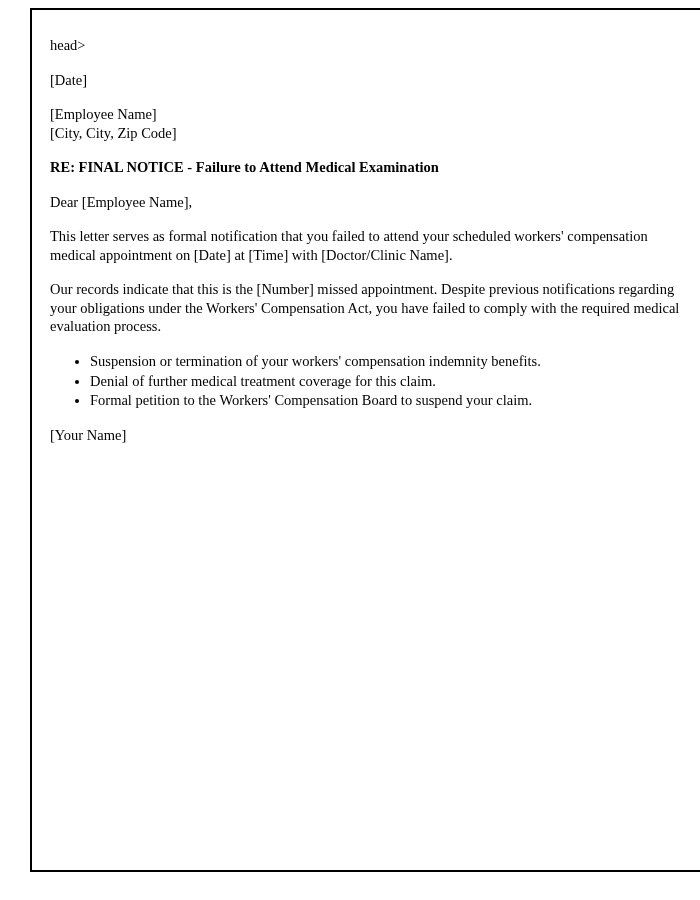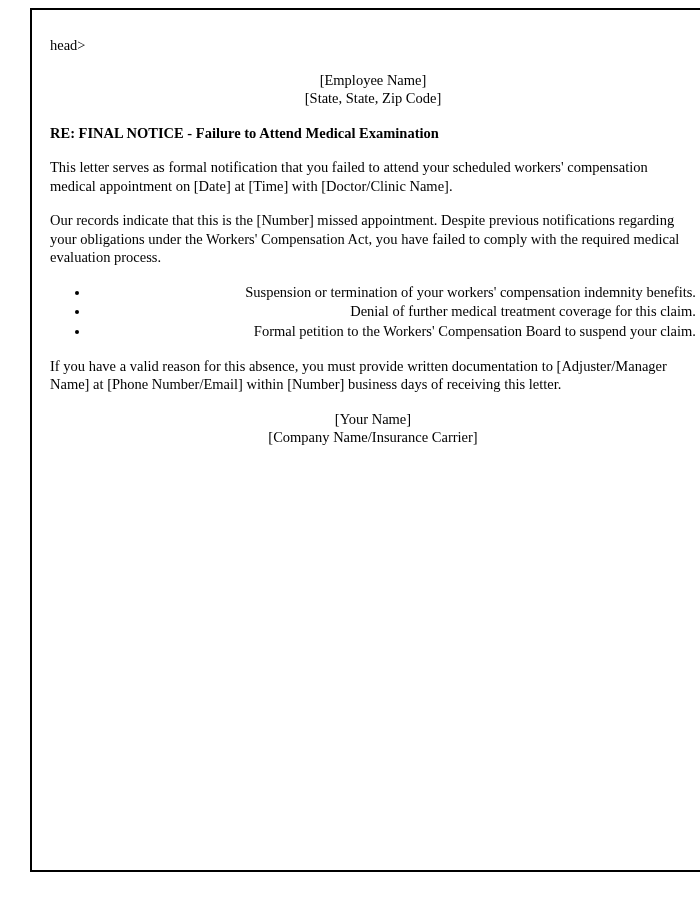--- a/index.html
+++ b/index.html
@@ -29,70 +29,68 @@
   }
   .block {
     margin: 0 0 16px 0;
   }
   .line {
     margin: 0;
     padding: 0;
   }
   .addr .line {
     line-height: 1.28;
-    text-align: center;
   }
   .subject {
     font-weight: bold;
   }
   ul.bullets {
     margin: 0 0 16px 0;
     padding-left: 40px;
     list-style-type: disc;
   }
   ul.bullets li {
     margin: 0 0 1px 0;
     line-height: 1.28;
-    text-align: right;
   }
 </style>
 </head>
 <body>
 
 <div class="page">
   <div class="letter">
 
     <p class="block">head&gt;</p>
 
+    <p class="block">[Date]</p>
 
     <div class="block addr">
       <p class="line">[Employee Name]</p>
-      <p class="line">[State, State, Zip Code]</p>
+      <p class="line">[City, City, Zip Code]</p>
     </div>
 
     <p class="block subject">RE: FINAL NOTICE - Failure to Attend Medical Examination</p>
 
+    <p class="block">Dear [Employee Name],</p>
 
     <p class="block">This letter serves as formal notification that you failed to attend your scheduled workers' compensation medical appointment on [Date] at [Time] with [Doctor/Clinic Name].</p>
 
     <p class="block">Our records indicate that this is the [Number] missed appointment. Despite previous notifications regarding your obligations under the Workers' Compensation Act, you have failed to comply with the required medical evaluation process.</p>
 
 
     <ul class="bullets">
       <li>Suspension or termination of your workers' compensation indemnity benefits.</li>
       <li>Denial of further medical treatment coverage for this claim.</li>
       <li>Formal petition to the Workers' Compensation Board to suspend your claim.</li>
     </ul>
 
-    <p class="block">If you have a valid reason for this absence, you must provide written documentation to [Adjuster/Manager Name] at [Phone Number/Email] within [Number] business days of receiving this letter.</p>
 
 
 
     <div class="block addr">
       <p class="line">[Your Name]</p>
-      <p class="line">[Company Name/Insurance Carrier]</p>
     </div>
 
     <div class="block addr">
     </div>
 
   </div>
 </div>
 
 </body></html>

